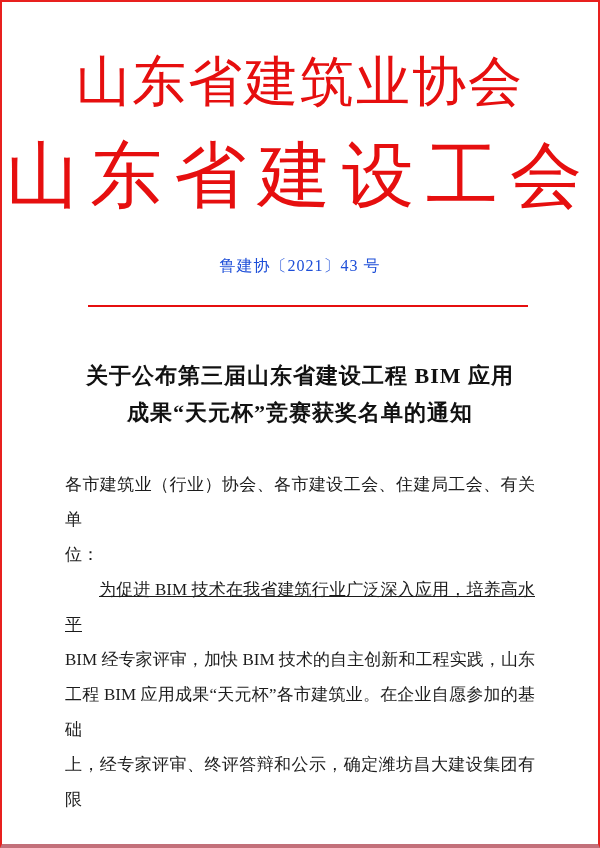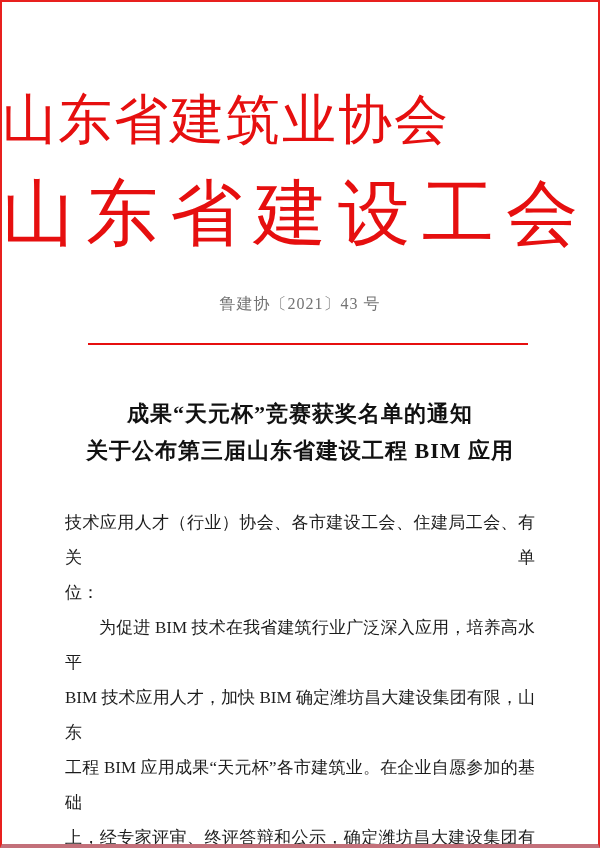--- a/index.html
+++ b/index.html
@@ -14,42 +14,43 @@
     height: 848px;
     box-sizing: border-box;
     background: #ffffff;
     border-top: 2px solid #e8201e;
     border-left: 2px solid #e8201e;
     border-right: 2px solid #e8201e;
     border-bottom: 4px solid #c3707a;
     overflow: hidden;
   }
   .org-header {
-    margin-top: 84px;
+    margin-top: 46px;
+    text-align: center;
     color: #e60f0f;
   }
   .org-line1 {
     font-size: 54px;
     line-height: 68px;
     letter-spacing: 2px;
     white-space: nowrap;
   }
   .org-line2 {
     margin-top: 26px;
     font-size: 72px;
     line-height: 68px;
     letter-spacing: 12px;
     white-space: nowrap;
   }
   .doc-number {
     margin-top: 44px;
     text-align: center;
     font-size: 16px;
     line-height: 24px;
-    color: #737373;
+    color: #1d4ed8;
     letter-spacing: 1px;
   }
   .red-rule {
     margin: 27px 0 0 86px;
     width: 440px;
     height: 2px;
     background: #e60f0f;
   }
   .doc-title {
     margin: 50px 48px 0 48px;
@@ -69,43 +70,44 @@
   .body-line {
     white-space: nowrap;
   }
   .body-line.justify {
     white-space: normal;
     text-align: justify;
     text-align-last: justify;
   }
   .body-line.indent {
     text-indent: 2em;
+    text-decoration: underline;
   }
 </style>
 </head>
 <body>
 
 <div class="page">
 
   <div class="org-header">
     <div class="org-line1">山东省建筑业协会</div>
     <div class="org-line2">山东省建设工会</div>
   </div>
 
   <div class="doc-number">鲁建协〔2021〕43 号</div>
 
   <div class="red-rule"></div>
 
   <div class="doc-title">
+    <div>关于公布第三届山东省建设工程 BIM 应用</div>
     <div>成果“天元杯”竞赛获奖名单的通知</div>
-    <div>关于公布第三届山东省建设工程 BIM 应用</div>
   </div>
 
   <div class="body-text" id="body-lines">
-      <div class="body-line justify">技术应用人才（行业）协会、各市建设工会、住建局工会、有关单</div>
+      <div class="body-line justify">各市建筑业（行业）协会、各市建设工会、住建局工会、有关单</div>
       <div class="body-line">位：</div>
       <div class="body-line justify indent">为促进 BIM 技术在我省建筑行业广泛深入应用，培养高水平</div>
-      <div class="body-line justify">BIM 技术应用人才，加快 BIM 确定潍坊昌大建设集团有限，山东</div>
+      <div class="body-line justify">BIM 经专家评审，加快 BIM 技术的自主创新和工程实践，山东</div>
       <div class="body-line justify">工程 BIM 应用成果“天元杯”各市建筑业。在企业自愿参加的基础</div>
       <div class="body-line justify">上，经专家评审、终评答辩和公示，确定潍坊昌大建设集团有限</div>
     </div>
 
 </div>
 
 </body></html>

